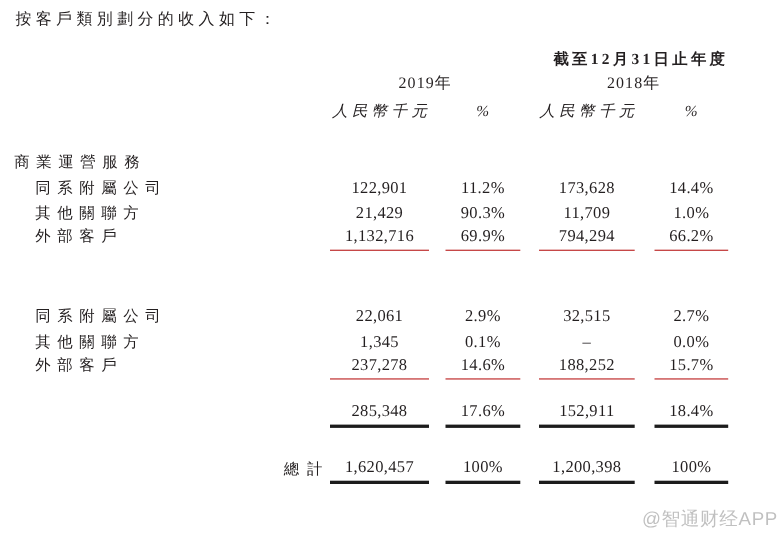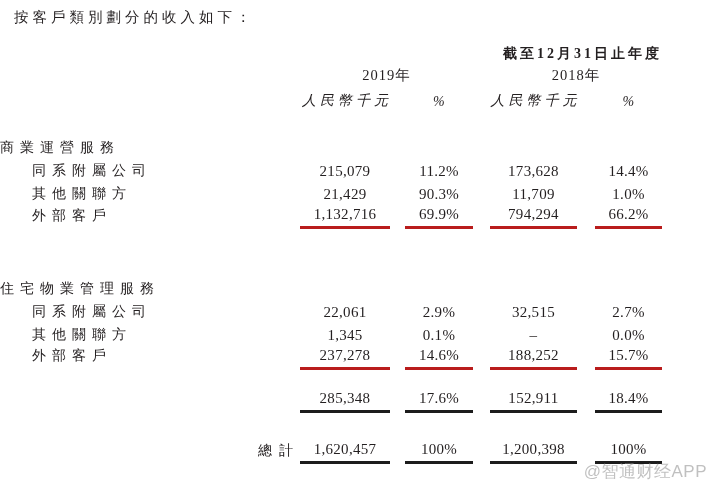--- a/index.html
+++ b/index.html
@@ -29,33 +29,33 @@
     vertical-align: bottom;
     padding: 0 0 3px 0;
     font-size: 15px;
     overflow: visible;
     white-space: nowrap;
   }
   
   td.n { text-align: center; letter-spacing: 0.3px; }
   .b { font-weight: normal; }
   
-  td.lbl { font-size: 14px; letter-spacing: 6px; }
+  td.lbl { font-size: 14px; letter-spacing: 6px; padding-left: 13px; }
   td.lbl.ind { padding-left: 32px; margin-left: 28px; }
   
   tr.h1 td { height: 20px; font-weight: bold; font-size: 14px; letter-spacing: 3px; text-align: right; }
   tr.h2 td { height: 20px; font-size: 14.5px; text-align: center; letter-spacing: 1px; }
   tr.h3 td { height: 25px; font-style: italic; font-size: 14px; }
   tr.h3 td .cn { letter-spacing: 4px; margin-right: -4px; display: inline-block; }
   
   tr.gap-a td { height: 24px; }
   tr.sec td { height: 23px; }
   tr.r td { height: 23px; }
   tr.r.thin td { height: 21px; }
-  tr.thin td.n { border-bottom: 3px solid #b91c1c; }
+  tr.thin td.n { border-bottom: 1px solid #b91c1c; }
   tr.gap-s td { height: 22px; }
   tr.sub td { height: 20px; }
   tr.thick td.n { border-bottom: 3px solid #1c1c1c; }
   tr.gap-b td { height: 28px; }
   tr.gap-c td { height: 29px; }
   tr.total td { height: 22px; }
   tr.total td.lbl { letter-spacing: 7px; text-align: right; }
   .watermark {
     position: absolute;
     right: 4px; bottom: 7px;
@@ -124,21 +124,21 @@
         <td></td>
         <td></td>
         <td></td>
         <td></td>
         <td></td>
         <td></td>
   </tr>
 
   <tr class="r">
     <td class="lbl ind">同系附屬公司</td>
-    <td class="n b">215,079</td>
+    <td class="n b">122,901</td>
     <td></td>
     <td class="n b">11.2%</td>
     <td></td>
     <td class="n">173,628</td>
     <td></td>
     <td class="n">14.4%</td>
     <td></td>
   </tr>
 
   <tr class="r">
@@ -167,31 +167,20 @@
 
   <tr class="gap-s">
         <td colspan="9"></td>
       </tr>
 
 
   <tr class="gap-b">
         <td colspan="9"></td>
       </tr>
 
-  <tr class="sec">
-    <td class="lbl">住宅物業管理服務</td>
-    <td></td>
-        <td></td>
-        <td></td>
-        <td></td>
-        <td></td>
-        <td></td>
-        <td></td>
-        <td></td>
-  </tr>
 
   <tr class="r">
     <td class="lbl ind">同系附屬公司</td>
     <td class="n b">22,061</td>
     <td></td>
     <td class="n b">2.9%</td>
     <td></td>
     <td class="n">32,515</td>
     <td></td>
     <td class="n">2.7%</td>

